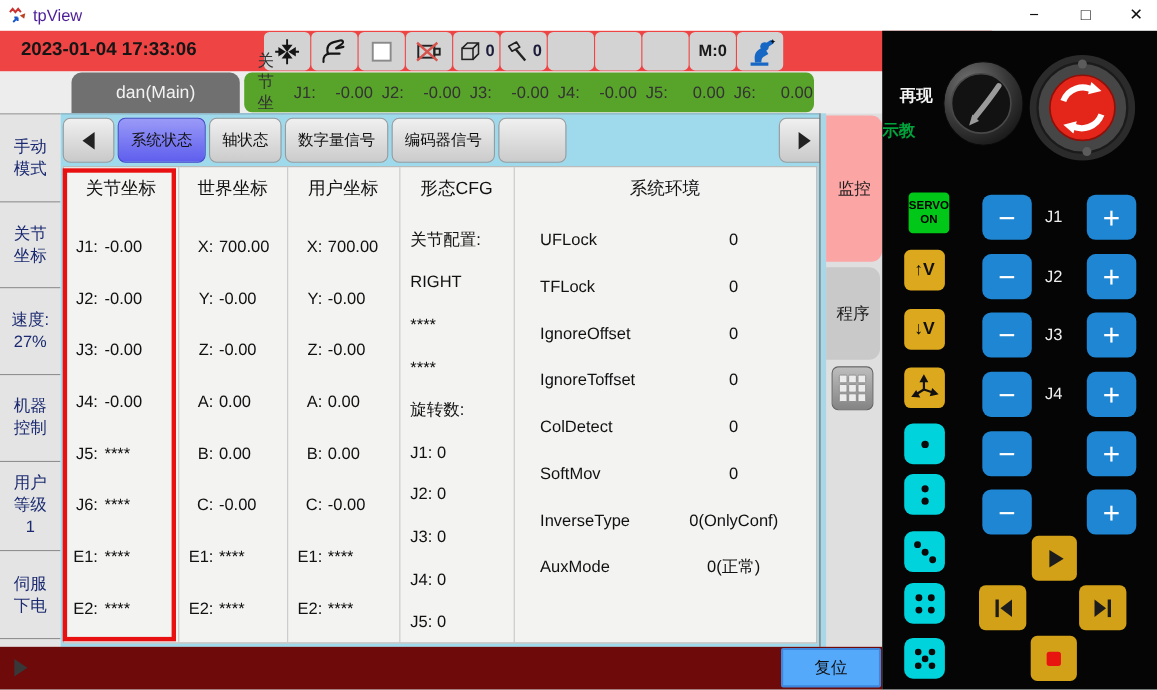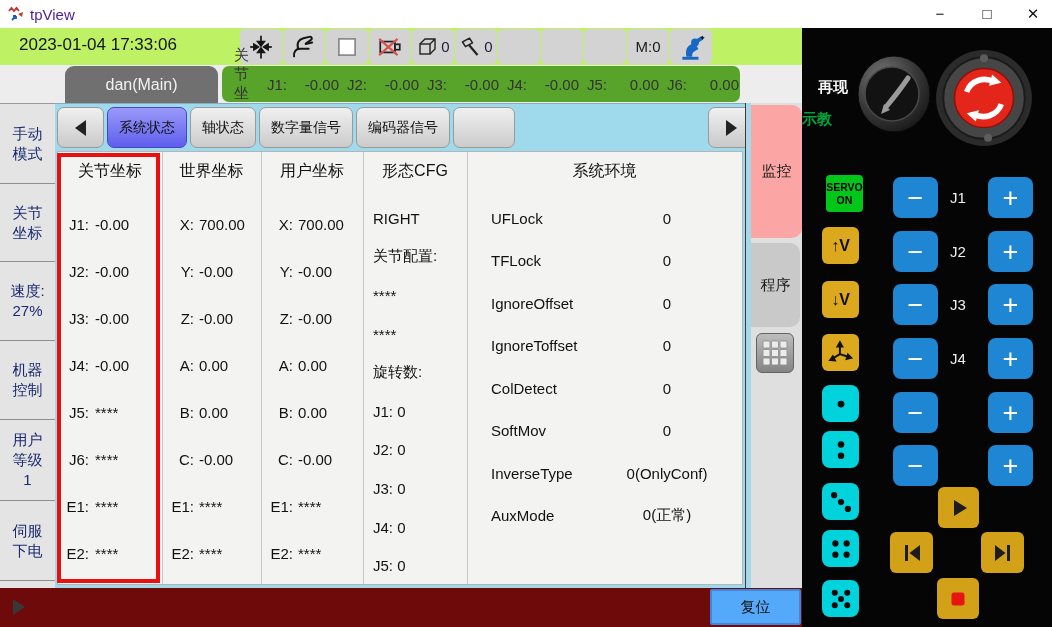--- a/index.html
+++ b/index.html
@@ -4,21 +4,21 @@
 <style>
   html,body{margin:0;padding:0;background:#888;}
   .screen{position:relative;width:1052px;height:627px;background:#fff;overflow:hidden;
           font-family:"Liberation Sans",sans-serif;-webkit-font-smoothing:antialiased;}
   .a{position:absolute;}
   
   .titlebar{left:0;top:0;width:1052px;height:28px;background:#fff;}
   .apptitle{left:30px;top:6px;font-size:15px;color:#4c1d95;}
   .wctrl{top:3px;width:30px;height:22px;text-align:center;font-size:15px;color:#111;line-height:22px;cursor:default;}
   
-  .toolbar{left:0;top:28px;width:902px;height:37px;background:#bef264;}
+  .toolbar{left:0;top:28px;width:902px;height:37px;background:#ef4444;font-weight:bold;}
   .tbdate{left:19px;top:7px;font-size:17px;color:#151515;}
   .tiles{left:240px;top:1px;display:flex;gap:1px;}
   .tile{width:42px;height:35px;background:#d3d3d3;border-radius:5px;display:flex;align-items:center;justify-content:center;gap:1px;}
   .tile .cnt{font-size:15px;color:#1c1c3a;}
   .tile.mtile{font-size:15px;color:#1a1a1a;}
   
   .tabrow{left:0;top:65px;width:802px;height:38px;background:#ededed;}
   .progtab{left:65px;top:1px;width:153px;height:37px;background:#707070;border-radius:9px 9px 0 0;
            color:#f2f2f2;font-size:16px;display:flex;align-items:center;justify-content:center;}
   .greenbar{left:222px;top:1px;width:518px;height:36px;background:#58a42a;border-radius:7px;
@@ -349,22 +349,22 @@
           </div>
         <div class="crow" style="top:378px">
             <span class="wl">E2:</span>
             <span class="wv">****</span>
           </div>
       </div>
 
       <div class="col" style="left:305px;width:104px">
         <div class="coltitle">形态CFG</div>
         <div class="cfglines">
+          <div class="cfgline">关节配置:</div>
           <div class="cfgline">RIGHT</div>
-          <div class="cfgline">关节配置:</div>
           <div class="cfgline">****</div>
           <div class="cfgline">****</div>
           <div class="cfgline">旋转数:</div>
           <div class="cfgline">J1: 0</div>
           <div class="cfgline">J2: 0</div>
           <div class="cfgline">J3: 0</div>
           <div class="cfgline">J4: 0</div>
           <div class="cfgline">J5: 0</div>
         </div>
       </div>

